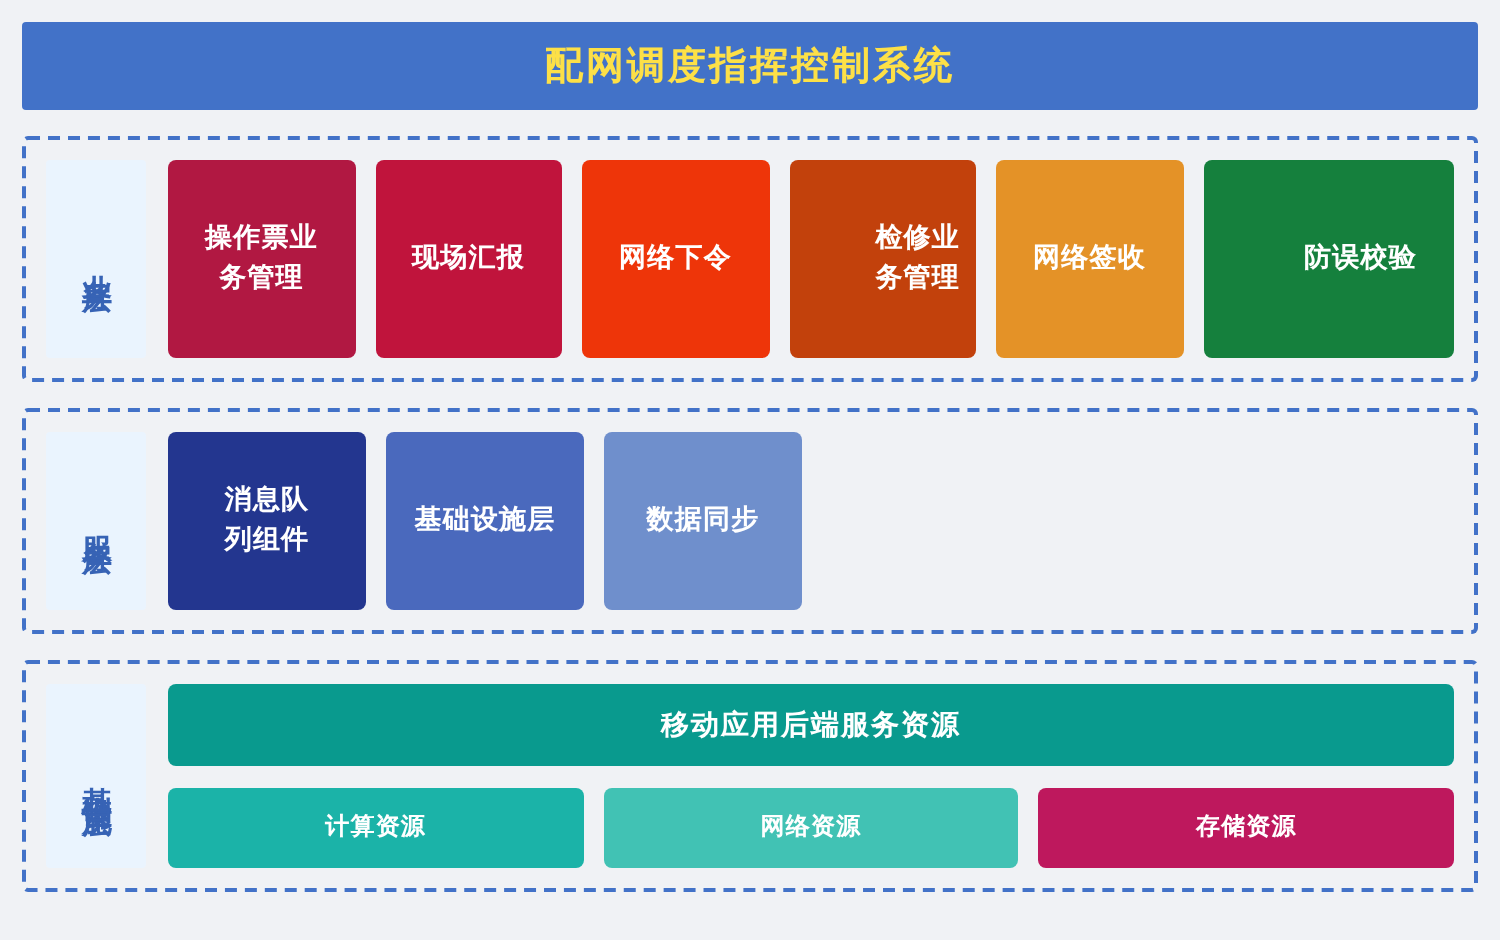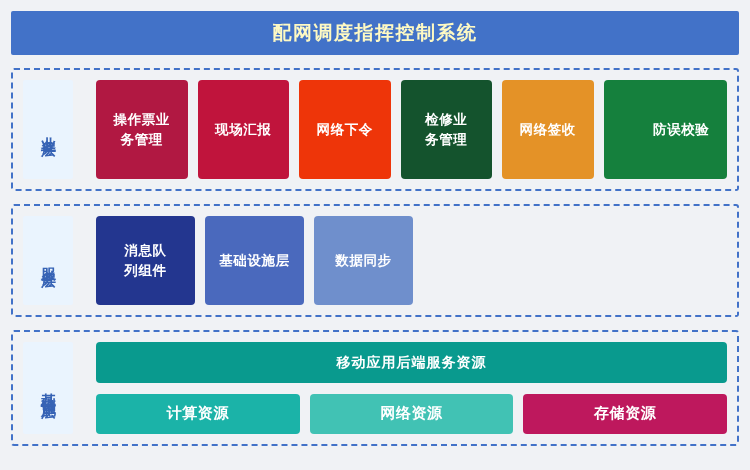--- a/index.html
+++ b/index.html
@@ -25,36 +25,35 @@
   .app-header {
     margin-top: 11px;
     height: 44px;
     background: #4272c8;
     display: flex;
     align-items: center;
     justify-content: center;
     border-radius: 2px;
   }
   .app-header .title {
-    color: #fef9c3;
+    color: #fde047;
     font-size: 19px;
     font-weight: bold;
     letter-spacing: 1.5px;
   }
 
   
   .layer {
     margin-top: 13px;
     border: 2px dashed #4272c8;
     border-radius: 3px;
     box-sizing: border-box;
     display: flex;
     align-items: stretch;
     padding: 10px;
-    gap: 12px;
   }
   .layer-business { height: 123px; }
   .layer-service  { height: 113px; }
   .layer-infra    { height: 116px; justify-content: space-between; }
 
   
   .layer-label {
     width: 50px;
     flex: 0 0 50px;
     background: #eaf4fe;
@@ -123,21 +122,21 @@
     font-size: 14px;
     font-weight: bold;
     letter-spacing: 1px;
   }
   .infra-row {
     flex: 1 1 auto;
     display: flex;
     gap: 10px;
     min-width: 0;
   }
-  .infra-row .card { font-size: 15px; }
+  .infra-row .card { font-size: 12px; }
 </style>
 </head>
 <body style="background: rgb(240, 242, 245);">
 
 <div class="page">
 
   <div class="app-header" style="background: rgb(66, 114, 200); color: rgb(255, 255, 255);">
     <div class="title">配网调度指挥控制系统</div>
   </div>
 
@@ -148,21 +147,21 @@
     <div class="cards cards-business">
       <div class="card" style="background: rgb(177, 24, 66);">
         <span class="card-text">操作票业<br>务管理</span>
       </div>
       <div class="card" style="background: rgb(192, 20, 60);">
         <span class="card-text">现场汇报</span>
       </div>
       <div class="card" style="background: rgb(238, 53, 9);">
         <span class="card-text">网络下令</span>
       </div>
-      <div class="card" style="background: #14532d;">
+      <div class="card" style="background: #c2410c; justify-content: flex-end;">
         <span class="card-text">检修业<br>务管理</span>
       </div>
       <div class="card" style="background: rgb(228, 146, 39); align-items: center;">
         <span class="card-text">网络签收</span>
       </div>
       <div class="card" style="background: #15803d; padding-left: 40px;">
         <span class="card-text">防误校验</span>
       </div>
     </div>
   </div>

